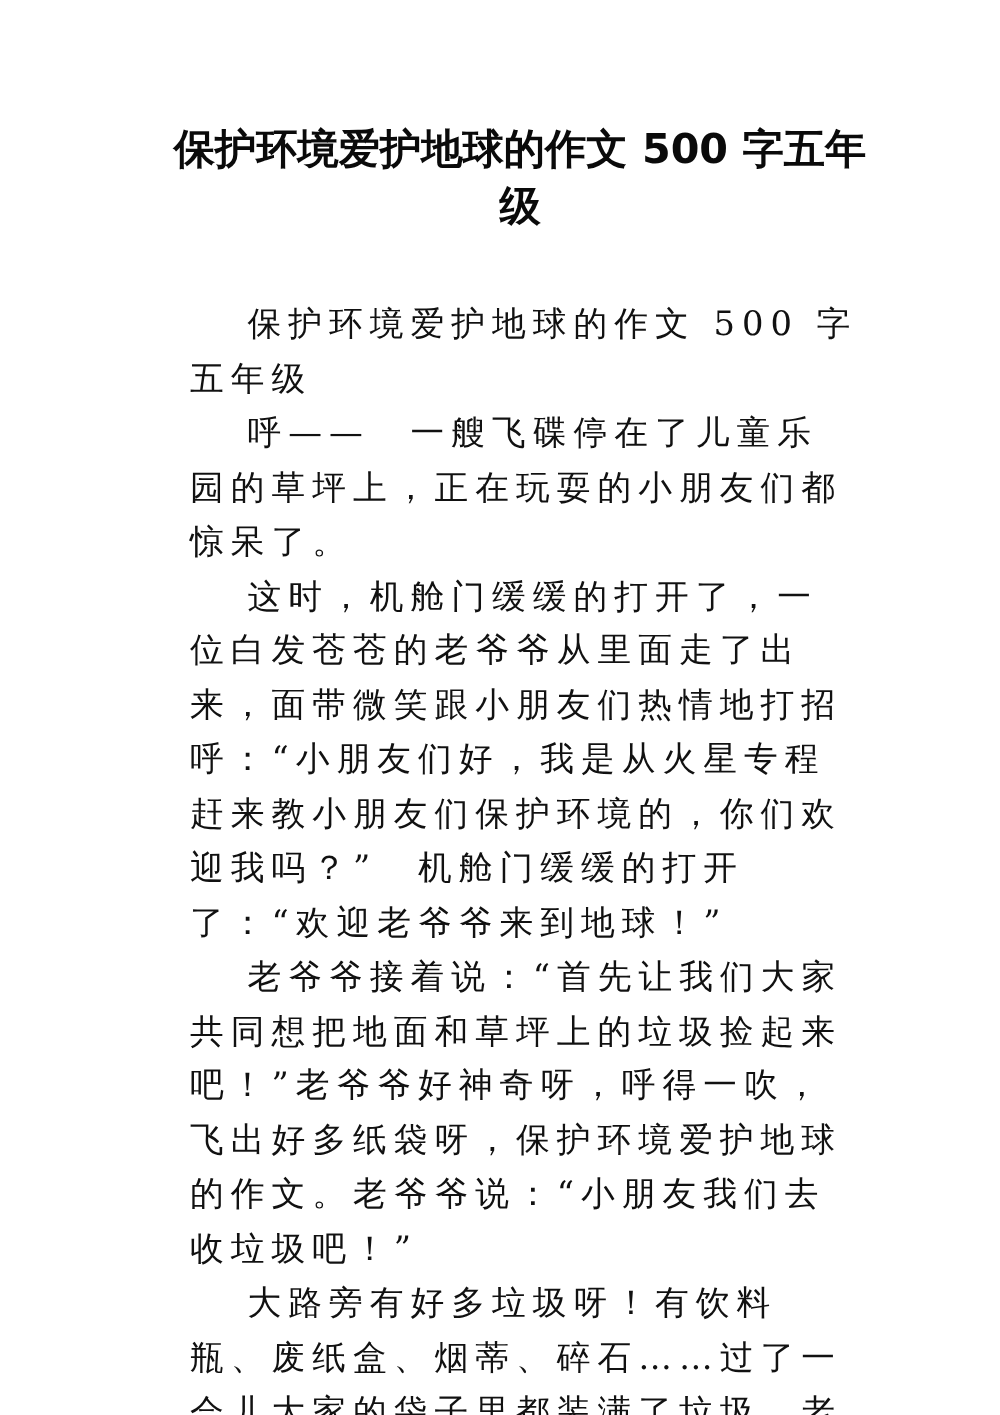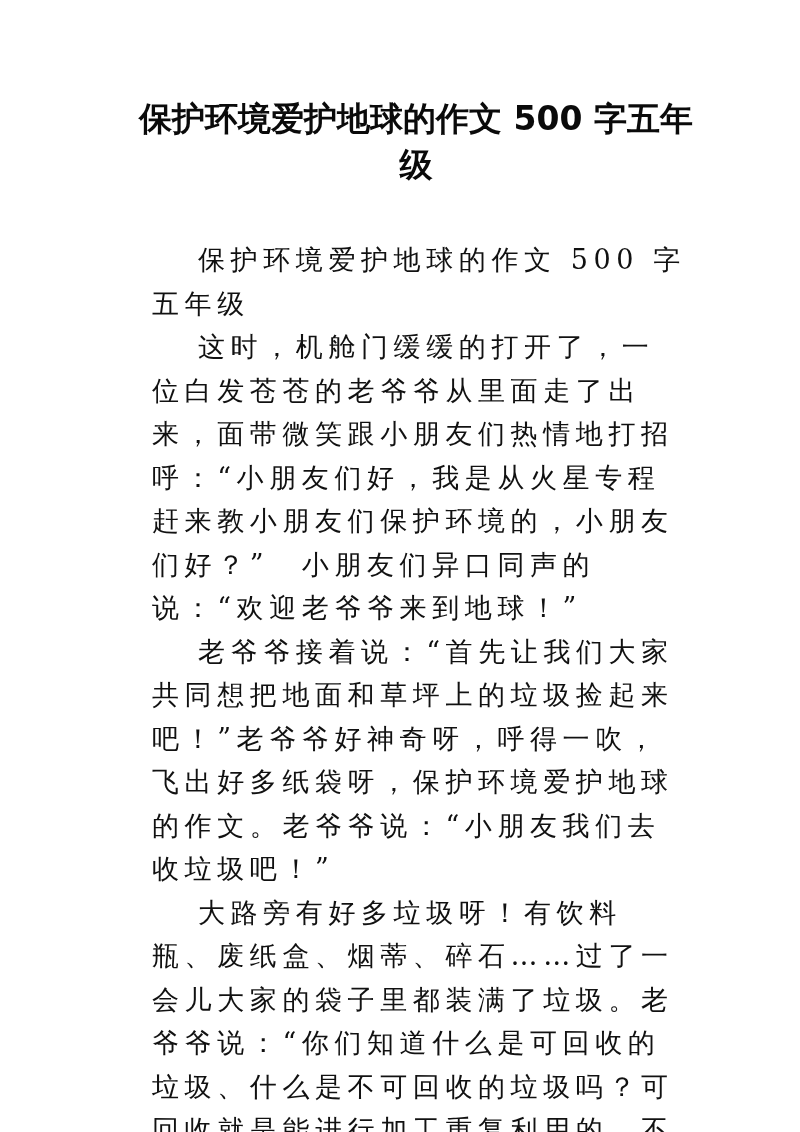--- a/index.html
+++ b/index.html
@@ -53,17 +53,18 @@
     }
   </style>
 </head>
 <body>
 
 <div class="page">
   <h1 class="title">保护环境爱护地球的作文 500 字五年级</h1>
 
   <div class="body-text">
     <p class="para">保护环境爱护地球的作文 500 字五年级</p>
-    <p class="para">这时，机舱门缓缓的打开了，一位白发苍苍的老爷爷从里面走了出来，面带微笑跟小朋友们热情地打招呼：“小朋友们好，我是从火星专程赶来教小朋友们保护环境的，小朋友们好？”　小朋友们异口同声的说：“欢迎老爷爷来到地球！”</p>
+    <p class="para">呼——　一艘飞碟停在了儿童乐园的草坪上，正在玩耍的小朋友们都惊呆了。</p>
+    <p class="para">这时，机舱门缓缓的打开了，一位白发苍苍的老爷爷从里面走了出来，面带微笑跟小朋友们热情地打招呼：“小朋友们好，我是从火星专程赶来教小朋友们保护环境的，你们欢迎我吗？”　机舱门缓缓的打开了：“欢迎老爷爷来到地球！”</p>
     <p class="para">老爷爷接着说：“首先让我们大家共同想把地面和草坪上的垃圾捡起来吧！”老爷爷好神奇呀，呼得一吹，飞出好多纸袋呀，保护环境爱护地球的作文。老爷爷说：“小朋友我们去收垃圾吧！”</p>
     <p class="para">大路旁有好多垃圾呀！有饮料瓶、废纸盒、烟蒂、碎石……过了一会儿大家的袋子里都装满了垃圾。老爷爷说：“你们知道什么是可回收的垃圾、什么是不可回收的垃圾吗？可回收就是能进行加工重复利用的，不可回收就是不能再加工利用，没有利用价值的了。我们在公园里、马路边经常看到两个并排的垃圾桶都是写着回收和不可回收的，所以</p>
   </div>
 </div>
 
 </body></html>

